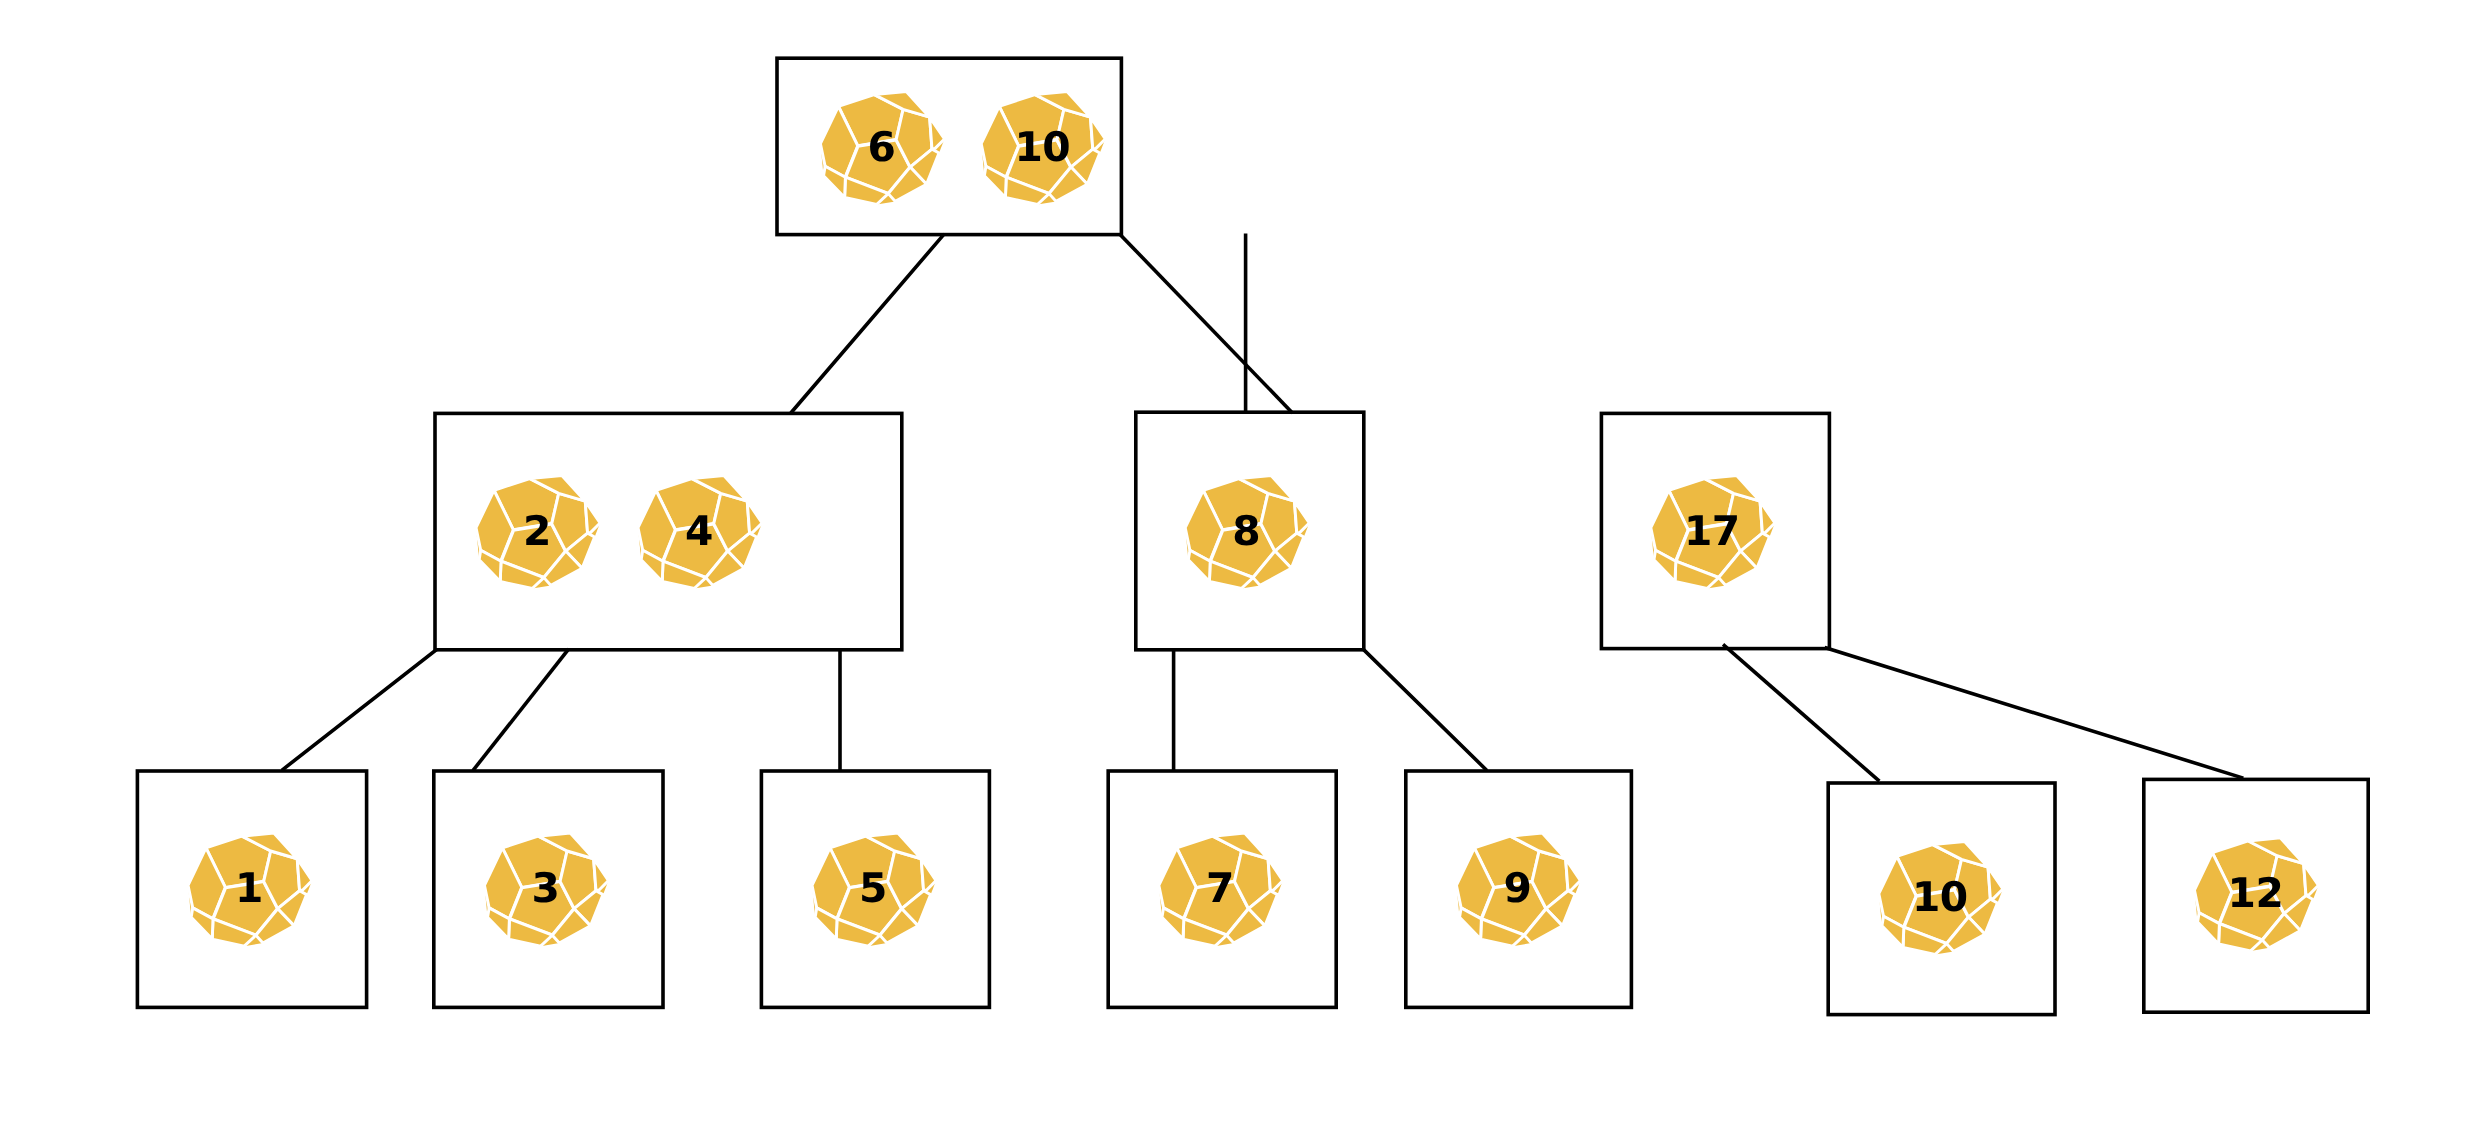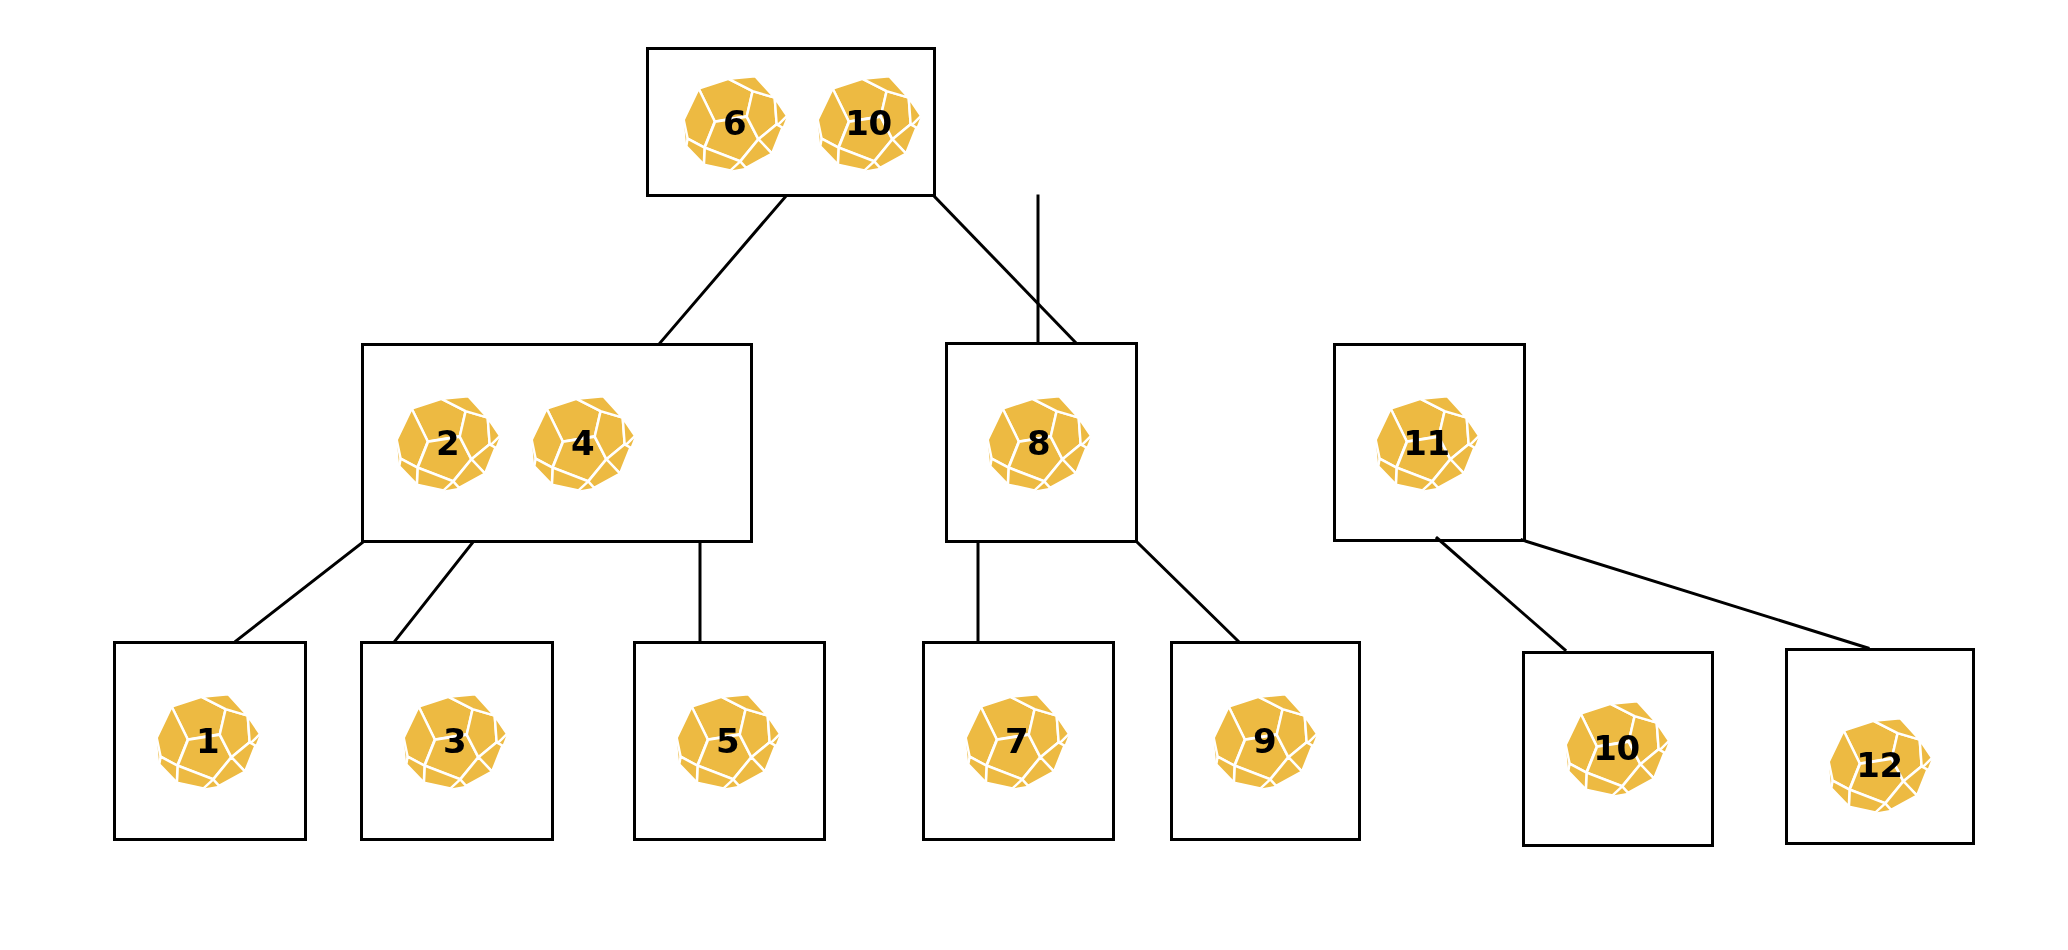--- a/index.html
+++ b/index.html
@@ -175,21 +175,21 @@
           <path d="M 9.0,47.5 L 20.5,23.5 L 33.0,49.0 L 25.0,69.0 L 12.0,62.0 Z" fill="#edba42" stroke="#ffffff" stroke-width="1.9" stroke-linejoin="round"></path>
           <path d="M 33.0,49.0 L 57.5,45.0 L 66.5,62.5 L 52.5,79.5 L 25.0,69.0 Z" fill="#edba42" stroke="#ffffff" stroke-width="2.2" stroke-linejoin="round"></path>
           <path d="M 62.0,25.5 L 79.0,30.5 L 80.5,51.0 L 66.5,62.5 L 57.5,45.0 Z" fill="#edba42" stroke="#ffffff" stroke-width="1.9" stroke-linejoin="round"></path>
           <path d="M 43.5,16.0 L 64.0,14.0 L 79.0,30.5 L 62.0,25.5 Z" fill="#edba42" stroke="#ffffff" stroke-width="1.9" stroke-linejoin="round"></path>
           <path d="M 79.0,30.5 L 88.5,44.5 L 82.5,50.5 L 80.5,51.0 Z" fill="#edba42" stroke="#ffffff" stroke-width="1.9" stroke-linejoin="round"></path>
           <path d="M 80.5,51.0 L 85.0,53.5 L 77.0,73.5 L 66.5,62.5 Z" fill="#edba42" stroke="#ffffff" stroke-width="1.9" stroke-linejoin="round"></path>
           <path d="M 66.5,62.5 L 77.0,73.5 L 57.0,84.5 L 52.5,79.5 Z" fill="#edba42" stroke="#ffffff" stroke-width="1.9" stroke-linejoin="round"></path>
           <path d="M 25.0,69.0 L 52.5,79.5 L 45.0,86.5 L 24.5,82.0 Z" fill="#edba42" stroke="#ffffff" stroke-width="1.9" stroke-linejoin="round"></path>
           <path d="M 12.0,62.0 L 25.0,69.0 L 24.5,82.0 L 11.0,68.0 Z" fill="#edba42" stroke="#ffffff" stroke-width="1.9" stroke-linejoin="round"></path>
         </svg>
-        <div class="key-label" style="color: rgb(0, 0, 0);">11</div>
+        <div class="key-label" style="color: rgb(0, 0, 0);">17</div>
       </div>
       <div class="tree-node" style="left: 113px; top: 641px; width: 194px; height: 200px; border-color: rgb(0, 0, 0);"></div>
       <div class="key-slot" style="left: 145px; top: 676px;">
         <svg viewBox="0 0 100 100">
           <path d="M 43.5,16.0 L 64.0,14.0 L 79.0,30.5 L 88.5,44.5 L 85.0,53.5 L 77.0,73.5 L 57.0,84.5 L 45.0,86.5 L 24.5,82.0 L 11.0,68.0 L 9.0,47.5 L 20.5,23.5 Z" fill="#edba42"></path>
           <path d="M 20.5,23.5 L 43.5,16.0 L 62.0,25.5 L 57.5,45.0 L 33.0,49.0 Z" fill="#edba42" stroke="#ffffff" stroke-width="1.9" stroke-linejoin="round"></path>
           <path d="M 9.0,47.5 L 20.5,23.5 L 33.0,49.0 L 25.0,69.0 L 12.0,62.0 Z" fill="#edba42" stroke="#ffffff" stroke-width="1.9" stroke-linejoin="round"></path>
           <path d="M 33.0,49.0 L 57.5,45.0 L 66.5,62.5 L 52.5,79.5 L 25.0,69.0 Z" fill="#edba42" stroke="#ffffff" stroke-width="2.2" stroke-linejoin="round"></path>
           <path d="M 62.0,25.5 L 79.0,30.5 L 80.5,51.0 L 66.5,62.5 L 57.5,45.0 Z" fill="#edba42" stroke="#ffffff" stroke-width="1.9" stroke-linejoin="round"></path>
           <path d="M 43.5,16.0 L 64.0,14.0 L 79.0,30.5 L 62.0,25.5 Z" fill="#edba42" stroke="#ffffff" stroke-width="1.9" stroke-linejoin="round"></path>
@@ -280,21 +280,21 @@
           <path d="M 43.5,16.0 L 64.0,14.0 L 79.0,30.5 L 62.0,25.5 Z" fill="#edba42" stroke="#ffffff" stroke-width="1.9" stroke-linejoin="round"></path>
           <path d="M 79.0,30.5 L 88.5,44.5 L 82.5,50.5 L 80.5,51.0 Z" fill="#edba42" stroke="#ffffff" stroke-width="1.9" stroke-linejoin="round"></path>
           <path d="M 80.5,51.0 L 85.0,53.5 L 77.0,73.5 L 66.5,62.5 Z" fill="#edba42" stroke="#ffffff" stroke-width="1.9" stroke-linejoin="round"></path>
           <path d="M 66.5,62.5 L 77.0,73.5 L 57.0,84.5 L 52.5,79.5 Z" fill="#edba42" stroke="#ffffff" stroke-width="1.9" stroke-linejoin="round"></path>
           <path d="M 25.0,69.0 L 52.5,79.5 L 45.0,86.5 L 24.5,82.0 Z" fill="#edba42" stroke="#ffffff" stroke-width="1.9" stroke-linejoin="round"></path>
           <path d="M 12.0,62.0 L 25.0,69.0 L 24.5,82.0 L 11.0,68.0 Z" fill="#edba42" stroke="#ffffff" stroke-width="1.9" stroke-linejoin="round"></path>
         </svg>
         <div class="key-label" style="color: rgb(0, 0, 0);">10</div>
       </div>
       <div class="tree-node" style="left: 1785px; top: 648px; width: 190px; height: 197px; border-color: rgb(0, 0, 0);"></div>
-      <div class="key-slot" style="left: 1817px; top: 700px;">
+      <div class="key-slot" style="left: 1817px; top: 680px;">
         <svg viewBox="0 0 100 100">
           <path d="M 43.5,16.0 L 64.0,14.0 L 79.0,30.5 L 88.5,44.5 L 85.0,53.5 L 77.0,73.5 L 57.0,84.5 L 45.0,86.5 L 24.5,82.0 L 11.0,68.0 L 9.0,47.5 L 20.5,23.5 Z" fill="#edba42"></path>
           <path d="M 20.5,23.5 L 43.5,16.0 L 62.0,25.5 L 57.5,45.0 L 33.0,49.0 Z" fill="#edba42" stroke="#ffffff" stroke-width="1.9" stroke-linejoin="round"></path>
           <path d="M 9.0,47.5 L 20.5,23.5 L 33.0,49.0 L 25.0,69.0 L 12.0,62.0 Z" fill="#edba42" stroke="#ffffff" stroke-width="1.9" stroke-linejoin="round"></path>
           <path d="M 33.0,49.0 L 57.5,45.0 L 66.5,62.5 L 52.5,79.5 L 25.0,69.0 Z" fill="#edba42" stroke="#ffffff" stroke-width="2.2" stroke-linejoin="round"></path>
           <path d="M 62.0,25.5 L 79.0,30.5 L 80.5,51.0 L 66.5,62.5 L 57.5,45.0 Z" fill="#edba42" stroke="#ffffff" stroke-width="1.9" stroke-linejoin="round"></path>
           <path d="M 43.5,16.0 L 64.0,14.0 L 79.0,30.5 L 62.0,25.5 Z" fill="#edba42" stroke="#ffffff" stroke-width="1.9" stroke-linejoin="round"></path>
           <path d="M 79.0,30.5 L 88.5,44.5 L 82.5,50.5 L 80.5,51.0 Z" fill="#edba42" stroke="#ffffff" stroke-width="1.9" stroke-linejoin="round"></path>
           <path d="M 80.5,51.0 L 85.0,53.5 L 77.0,73.5 L 66.5,62.5 Z" fill="#edba42" stroke="#ffffff" stroke-width="1.9" stroke-linejoin="round"></path>
           <path d="M 66.5,62.5 L 77.0,73.5 L 57.0,84.5 L 52.5,79.5 Z" fill="#edba42" stroke="#ffffff" stroke-width="1.9" stroke-linejoin="round"></path>

